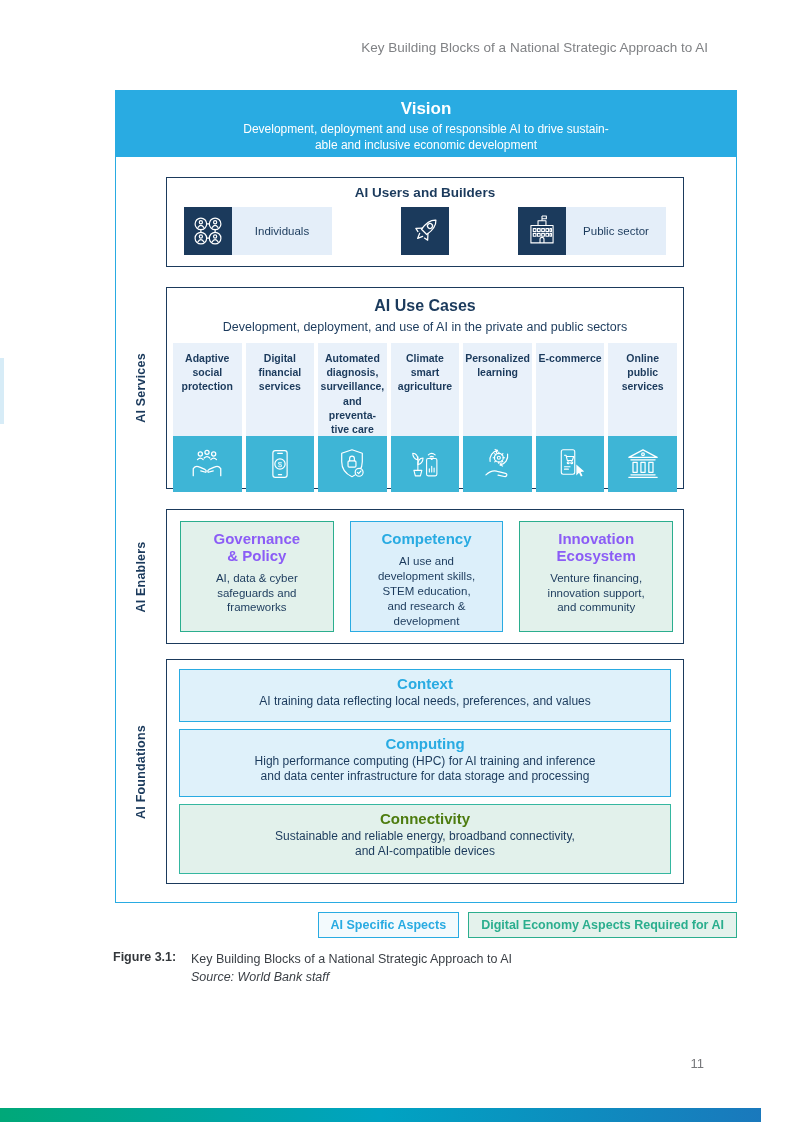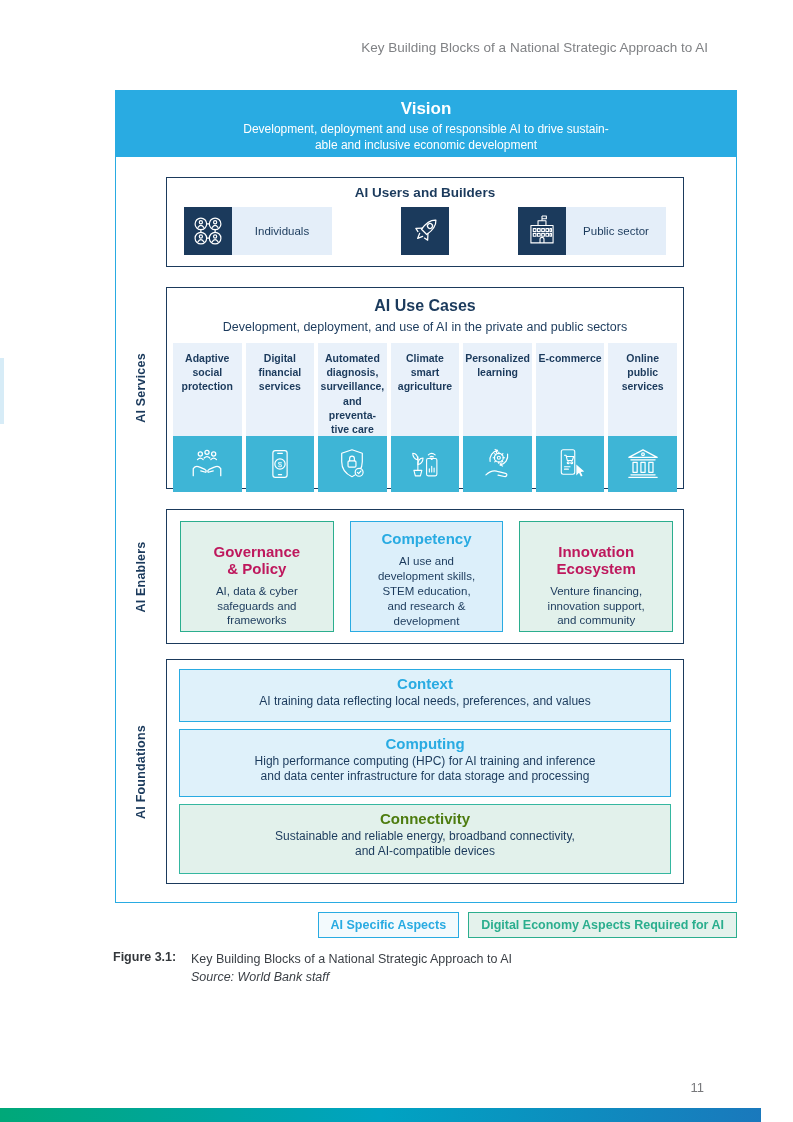--- a/index.html
+++ b/index.html
@@ -42,21 +42,21 @@
   .uc-label { flex:1; background:#E9F1FA; color:#1B3A5C; font-size:10.5px; font-weight:600;
               text-align:center; padding:8px 1px 0; line-height:1.35; white-space:pre-line; }
   .uc-icon { height:56px; background:#3EB5D6; display:flex; align-items:center; justify-content:center; }
 
   
   .enablers { margin-top:20px; height:135px; padding:11px 10px 11px 13px; display:flex; gap:16px; }
   .en-box { flex:1; text-align:center; padding:9px 6px; border:1.5px solid; }
   .en-box.green { border-color:#2BAE8E; background:#E2F1EB; }
   .en-box.cyan  { border-color:#29ABE2; background:#DCEFFA; }
   .en-title { font-size:15px; font-weight:bold; line-height:1.12; white-space:pre-line; }
-  .en-box.green .en-title { color:#be185d;margin-top:13px; }
+  .en-box.green .en-title { color:#8b5cf6; }
   .en-box.cyan  .en-title { color:#29ABE2; }
   .en-body { font-size:11.5px; color:#1B3A5C; line-height:1.3; margin-top:6px; white-space:pre-line; }
 
   
   .foundations { margin-top:15px; height:225px; padding:9px 12px; display:flex; flex-direction:column; gap:7px; }
   .fd-row { text-align:center; border:1.5px solid; padding:5px 4px; }
   .fd-row.cyan  { border-color:#29ABE2; background:#DFF1FA; }
   .fd-row.green { border-color:#35B7A0; background:#E2F1EB; }
   .fd-title { font-size:15px; font-weight:bold; }
   .fd-row.cyan .fd-title { color:#29ABE2; }
@@ -72,21 +72,21 @@
              font-size:12.5px; font-weight:bold; border:1.5px solid; }
   .lg-chip.cyan  { color:#29ABE2; border-color:#29ABE2; background:#F3FAFD; }
   .lg-chip.green { color:#2BAE8E; border-color:#2BAE8E; background:#E4F2EC; }
 
   
   .caption { position:absolute; left:113px; top:950px; display:flex; font-size:12.5px; color:#3A3F45; }
   .cap-label { font-weight:bold; width:78px; color:#33373B; }
   .cap-lines { line-height:1.45; }
   .cap-source { font-style:italic; }
 
-  .page-num { position:absolute; top:1080px; right:57px; font-size:13px; color:#77787B; }
+  .page-num { position:absolute; top:1056px; right:57px; font-size:13px; color:#77787B; }
   .bottom-bar { position:absolute; bottom:0; left:0; width:793px; height:14px;
                 background:linear-gradient(90deg,#00A878 0%,#00A3C2 48%,#1C75BC 100%); }
 
   svg { display:block; }
 </style>
 </head>
 <body>
 
 <div class="page">
 

